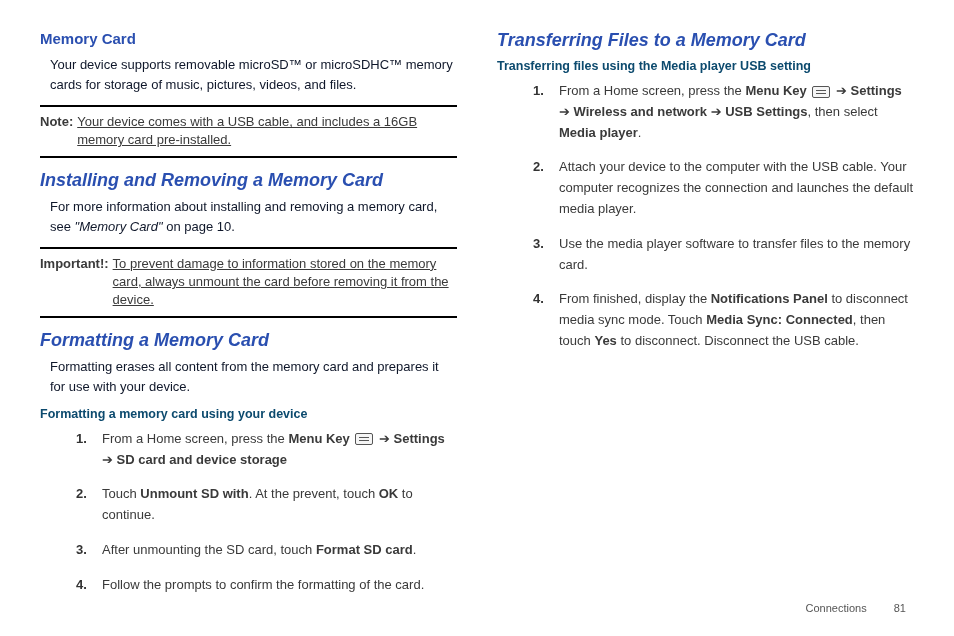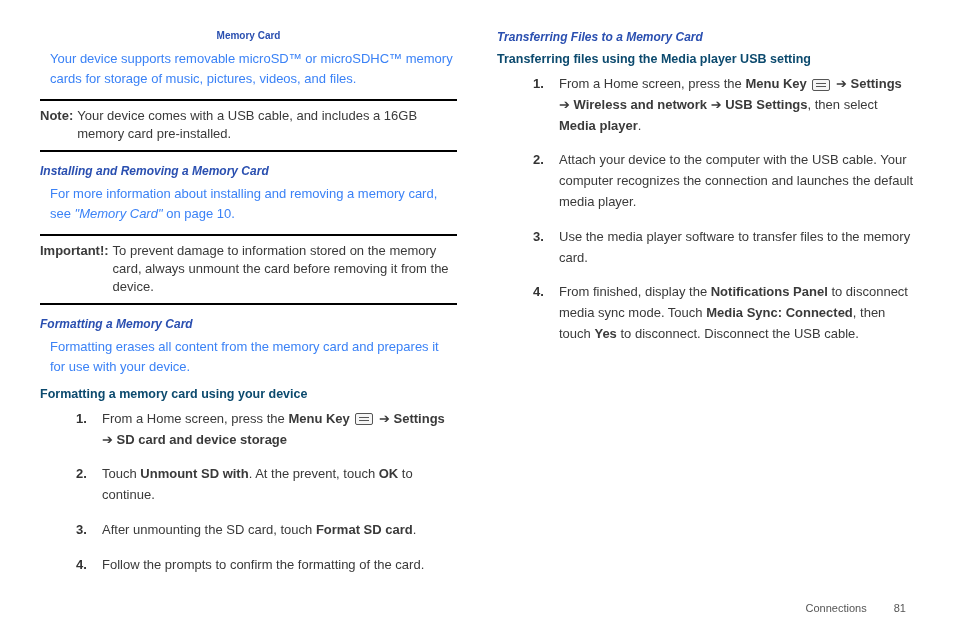--- a/index.html
+++ b/index.html
@@ -14,56 +14,55 @@
       background: #fff;
     }
     .columns {
       display: flex;
       gap: 40px;
     }
     .col { flex: 1; }
     .h1 {
       color: #2a4fb0;
       font-weight: bold;
-      font-size: 10px;
+      font-size: 15px;
       margin-bottom: 8px;
       font-family: Arial, sans-serif;
-      text-align: center;
     }
     .h2 {
       color: #2a4fb0;
       font-weight: bold;
       font-style: italic;
-      font-size: 12px;
+      font-size: 18px;
       margin: 12px 0 6px 0;
     }
     .h3 {
       color: #0c4a6e;
       font-weight: bold;
       font-size: 12.5px;
       margin: 8px 0 8px 0;
     }
     .para {
       margin: 0 0 10px 10px;
       line-height: 1.55;
-      color: #3b82f6;
+      color: #0f172a;
     }
     .note {
       border-top: 2px solid #000;
       border-bottom: 2px solid #000;
       padding: 6px 0;
       font-size: 13px;
       line-height: 1.4;
       margin: 6px 0 10px 0;
       color: #3a3a3a;
     }
     .note .label { font-weight: bold; }
     .note-row { display: flex; }
     .note-row .label { flex: 0 0 auto; padding-right: 4px; }
-    .note-row .text { flex: 1; }
+    .note-row .text { flex: 1; text-decoration: underline; }
     .important .label { flex: 0 0 64px; }
     .ref { font-style: italic; }
     ol.steps {
       list-style: none;
       counter-reset: step;
       margin-left: 36px;
     }
     ol.steps > li {
       counter-increment: step;
       position: relative;

